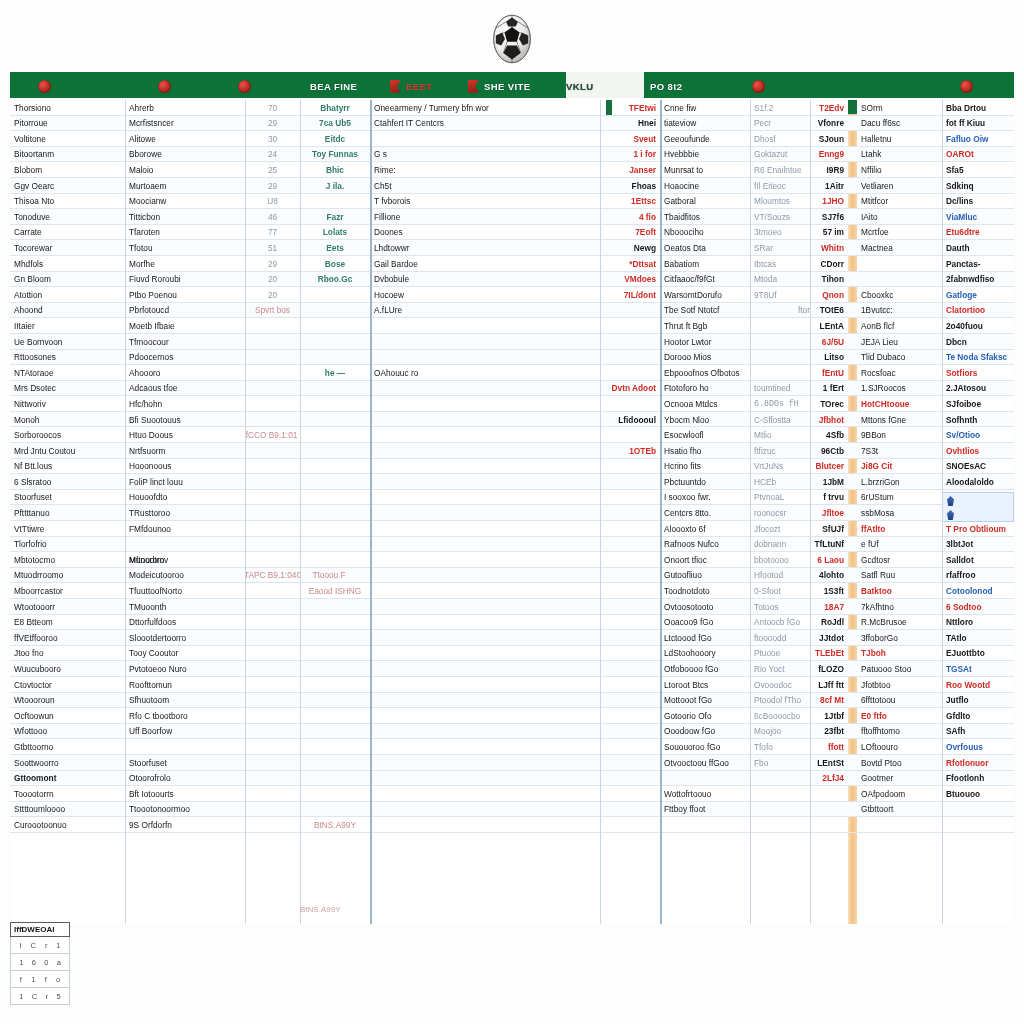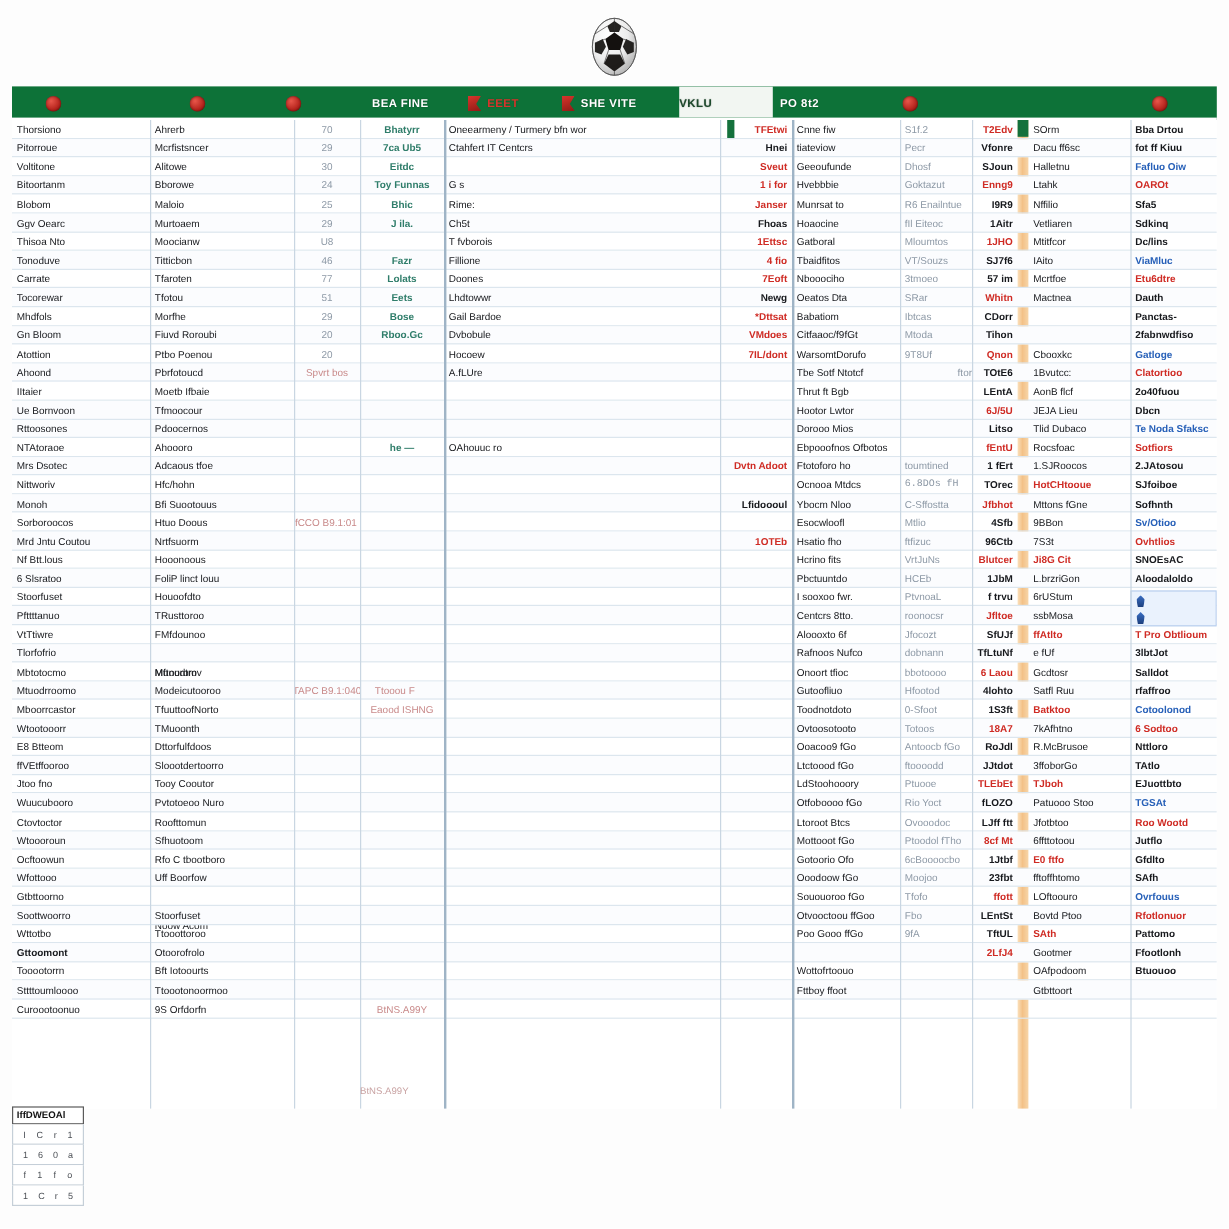--- a/index.html
+++ b/index.html
@@ -767,33 +767,20 @@
           <div class="cell grey c" style="left: 235px; width: 55px;"></div>
           <div class="cell pink c" style="left: 290px; width: 70px;"></div>
           <div class="cell " style="left: 360px; width: 230px;"></div>
           <div class="cell red b r" style="left: 590px; width: 60px;"></div>
           <div class="cell " style="left: 650px; width: 90px;">Otvooctoou ffGoo</div>
           <div class="cell grey" style="left: 740px; width: 60px;">Fbo</div>
           <div class="cell b r" style="left: 800px; width: 38px;">LEntSt</div>
           <div class="cell " style="left: 847px; width: 85px;">Bovtd Ptoo</div>
           <div class="cell red b" style="left: 932px; width: 72px;">Rfotlonuor</div>
         </div>
-        <div class="row">
-          <div class="cell " style="left: 0px; width: 115px;">Wttotbo</div>
-          <div class="cell " style="left: 115px; width: 120px;">Ttooottoroo</div>
-          <div class="cell grey c" style="left: 235px; width: 55px;"></div>
-          <div class="cell pink c" style="left: 290px; width: 70px;"></div>
-          <div class="cell " style="left: 360px; width: 230px;"></div>
-          <div class="cell red b r" style="left: 590px; width: 60px;"></div>
-          <div class="cell " style="left: 650px; width: 90px;">Poo Gooo ffGo</div>
-          <div class="cell grey" style="left: 740px; width: 60px;">9fA</div>
-          <div class="cell b r" style="left: 800px; width: 38px;">TftUL</div>
-          <div class="cell red" style="left: 847px; width: 85px;">SAth</div>
-          <div class="cell b" style="left: 932px; width: 72px;">Pattomo</div>
-        </div>
         <div class="row alt">
           <div class="cell " style="left: 0px; width: 115px; font-weight: bold;">Gttoomont</div>
           <div class="cell " style="left: 115px; width: 120px;">Otoorofrolo</div>
           <div class="cell grey c" style="left: 235px; width: 55px;"></div>
           <div class="cell pink c" style="left: 290px; width: 70px;"></div>
           <div class="cell " style="left: 360px; width: 230px;"></div>
           <div class="cell b r" style="left: 590px; width: 60px;"></div>
           <div class="cell " style="left: 650px; width: 90px;"></div>
           <div class="cell grey" style="left: 740px; width: 60px;"></div>
           <div class="cell red b r" style="left: 800px; width: 38px;">2LfJ4</div>

